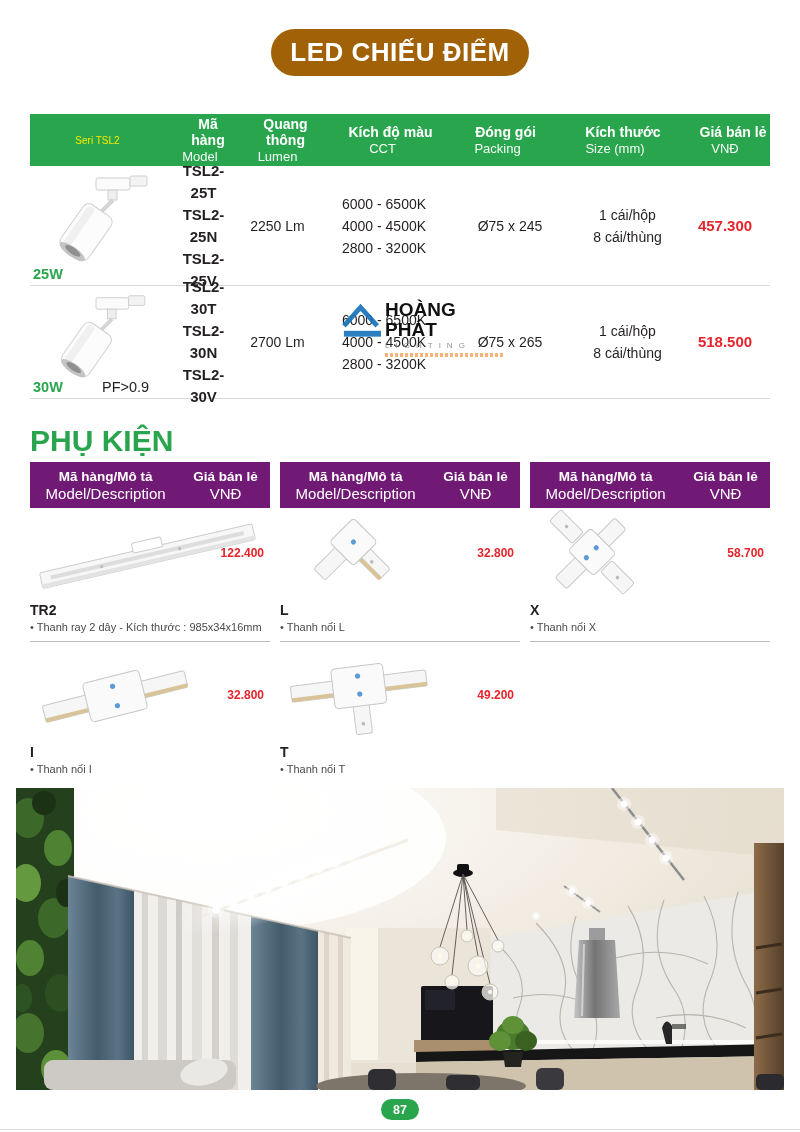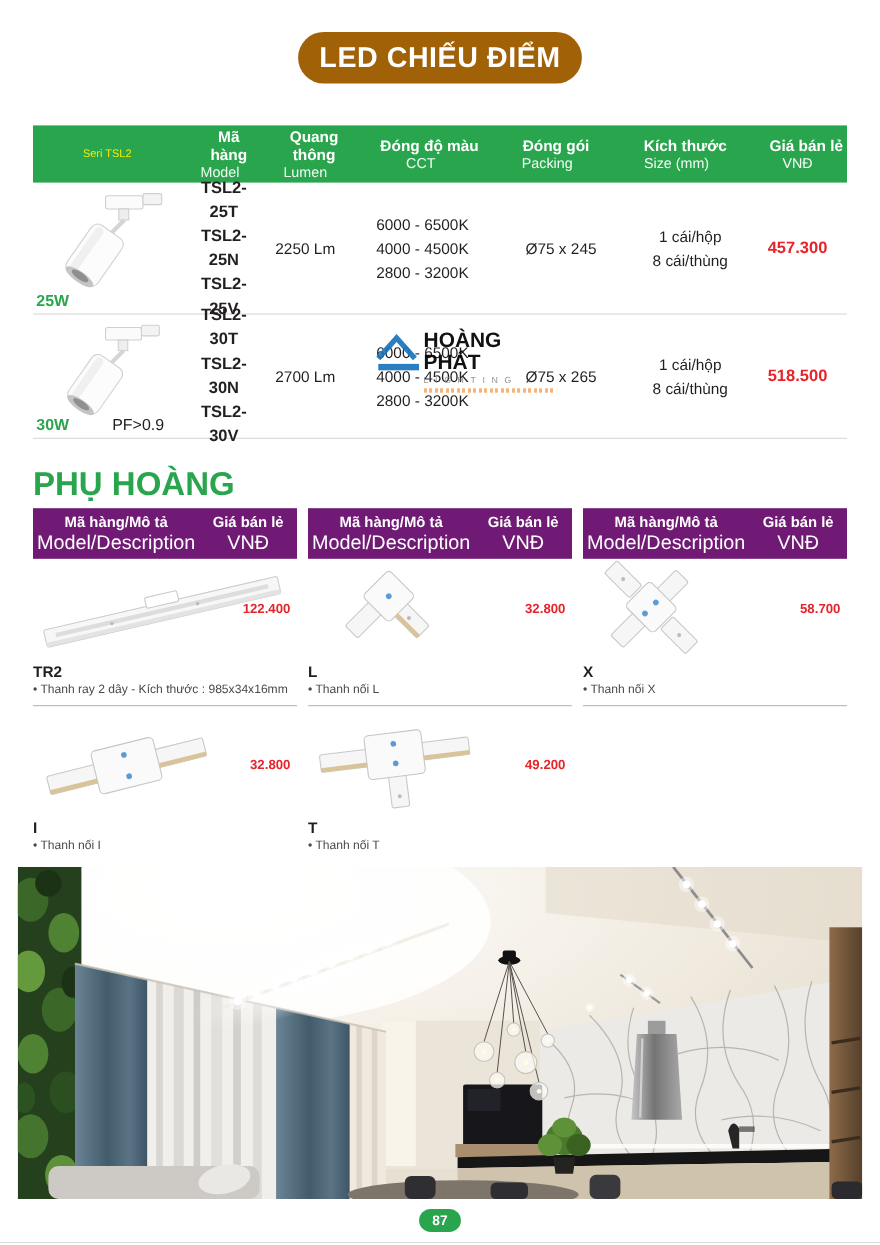--- a/index.html
+++ b/index.html
@@ -40,21 +40,21 @@
   .wm-sub{color:#8c8c8c;font-size:8px;letter-spacing:6px;margin-top:1px;}
   .wm-tag{width:118px;height:4px;margin-top:3px;opacity:.65;
     background:repeating-linear-gradient(90deg,#f0821e 0 3px,transparent 3px 5px);}
   
   .acc-title{position:absolute;left:30px;top:424px;font-size:30px;font-weight:bold;color:#29a64d;}
   .acc-grid{position:absolute;left:30px;top:462px;width:740px;display:grid;grid-template-columns:240px 240px 240px;column-gap:10px;}
   .acc-head{background:#701a75;height:46px;display:flex;color:#fff;}
   .acc-head .hl{flex:0 0 63%;display:flex;flex-direction:column;justify-content:center;align-items:center;text-align:center;}
   .acc-head .hr{flex:1;display:flex;flex-direction:column;justify-content:center;align-items:center;text-align:center;}
   .acc-head .l1{font-weight:bold;font-size:13.5px;}
-  .acc-head .l2{font-size:18px;margin-top:1px;}
+  .acc-head .l2{font-size:15px;margin-top:1px;}
   .acc-item{position:relative;}
   .acc-img{height:94px;position:relative;}
   .acc-price{position:absolute;right:6px;top:38px;font-weight:bold;color:#e5242b;font-size:12px;}
   .acc-code{font-weight:bold;font-size:14px;line-height:17px;}
   .acc-desc{font-size:11px;color:#4a4a4a;line-height:14px;margin-top:1px;white-space:nowrap;}
   .acc-div{border-bottom:1px solid #b9b9b9;margin-top:7px;margin-bottom:8px;}
   
   .photo{position:absolute;left:16px;top:788px;width:768px;height:302px;overflow:hidden;}
   
   .pagenum{
@@ -76,21 +76,21 @@
       </div>
     <div class="th c2">
         <span class="l1">Mã hàng</span>
         <span class="l2">Model</span>
       </div>
     <div class="th c3">
         <span class="l1">Quang thông</span>
         <span class="l2">Lumen</span>
       </div>
     <div class="th c4">
-        <span class="l1">Đóng độ màu</span>
+        <span class="l1">Kích độ màu</span>
         <span class="l2">CCT</span>
       </div>
     <div class="th c6">
         <span class="l1">Đóng gói</span>
         <span class="l2">Packing</span>
       </div>
     <div class="th c5">
         <span class="l1">Kích thước</span>
         <span class="l2">Size (mm)</span>
       </div>
@@ -189,21 +189,21 @@
       <rect x="4" y="31" width="38" height="6" fill="#1b75bb"></rect>
     </svg>
     <div class="wm-text">
       <div class="wm-brand">HOÀNG PHÁT</div>
       <div class="wm-sub">LIGHTING</div>
       <div class="wm-tag"></div>
     </div>
   </div>
 </div>
 
-<div class="acc-title">PHỤ HOÀNG</div>
+<div class="acc-title">PHỤ KIỆN</div>
 
 <div class="acc-grid">
 
   <div class="acc-col">
     <div class="acc-head">
       <div class="hl">
           <span class="l1">Mã hàng/Mô tả</span>
           <span class="l2">Model/Description</span>
         </div>
       <div class="hr">

